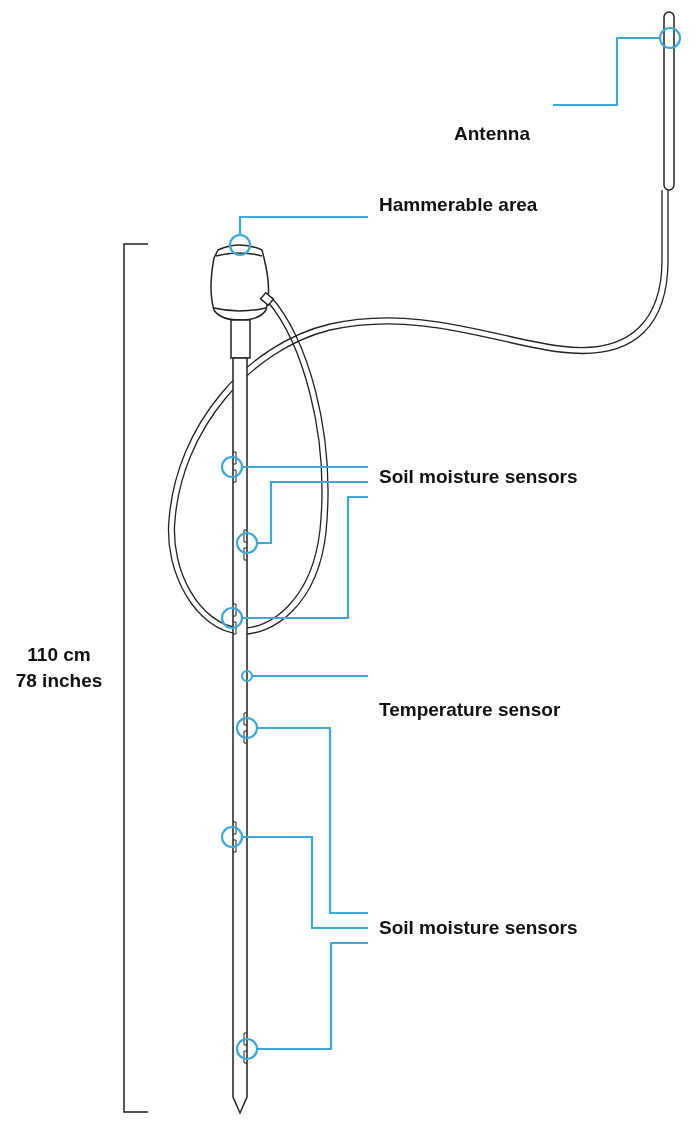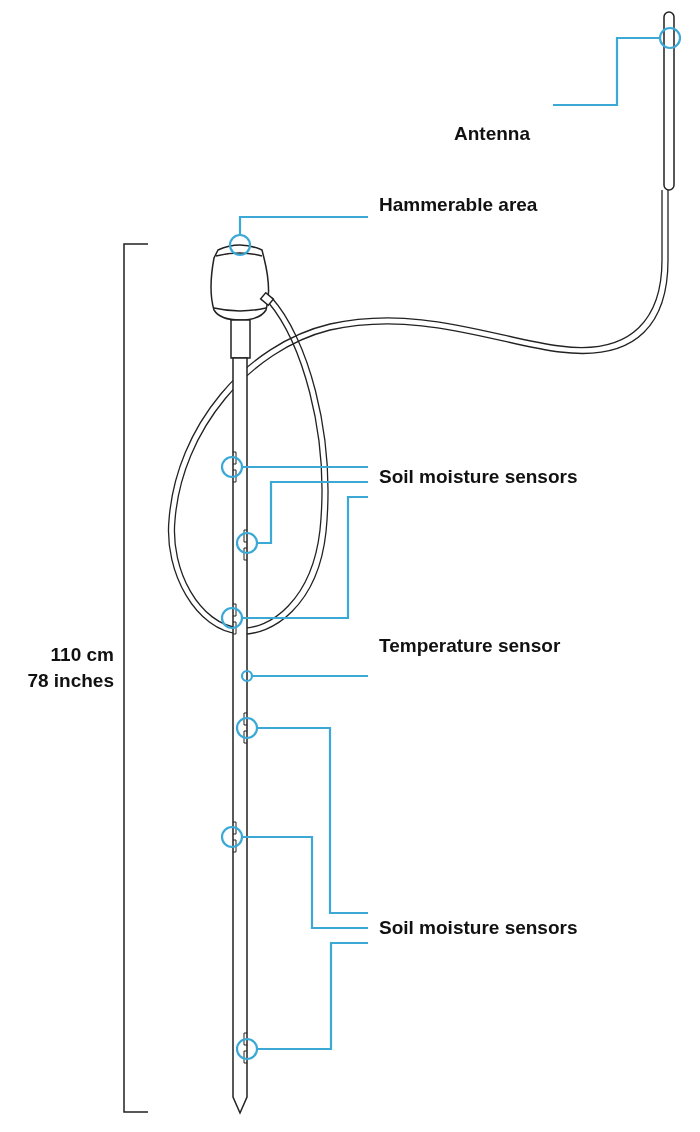--- a/index.html
+++ b/index.html
@@ -1,19 +1,19 @@
 <!DOCTYPE html>
 <html><head>
 <meta charset="utf-8">
 <style>
   html,body{margin:0;padding:0;background:#fff;}
   body{width:700px;height:1132px;position:relative;overflow:hidden;font-family:"Liberation Sans",sans-serif;}
   svg{position:absolute;left:0;top:0;}
   .lbl{position:absolute;font-weight:bold;font-size:19px;color:#111;white-space:nowrap;line-height:1;}
-  .dim{position:absolute;font-weight:bold;font-size:19px;color:#111;text-align:right;line-height:26px;width:110px;}
+  .dim{position:absolute;font-weight:bold;font-size:19px;color:#111;text-align:center;line-height:26px;width:110px;}
 </style>
 </head>
 <body>
 
 <svg width="700" height="1132" viewBox="0 0 700 1132">
 
   <g fill="none" stroke="#222" stroke-width="1.5">
     <path d="M148 244 H124 V1112 H148"></path>
   </g>
 
@@ -73,19 +73,19 @@
     <path d="M242 837 H312 V928 H368"></path>
 
     <circle cx="247" cy="1049" r="10"></circle>
     <path d="M257 1049 H331 V943 H368"></path>
   </g>
 </svg>
 
 <div class="lbl" style="left:454px;top:96px;margin-top:28px;">Antenna</div>
 <div class="lbl" style="left:379px;top:195px;">Hammerable area</div>
 <div class="lbl" style="left:379px;top:467px;">Soil moisture sensors</div>
-<div class="lbl" style="left:379px;top:636px;">Temperature sensor</div>
+<div class="lbl" style="left:379px;top:700px;">Temperature sensor</div>
 <div class="lbl" style="left:379px;top:918px;">Soil moisture sensors</div>
 
 <div class="dim" style="left:4px;top:642px;">
   <div>110 cm</div>
   <div>78 inches</div>
 </div>
 
 </body></html>

